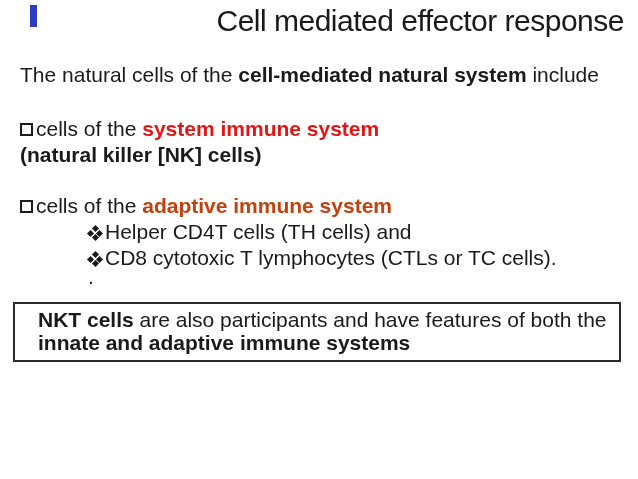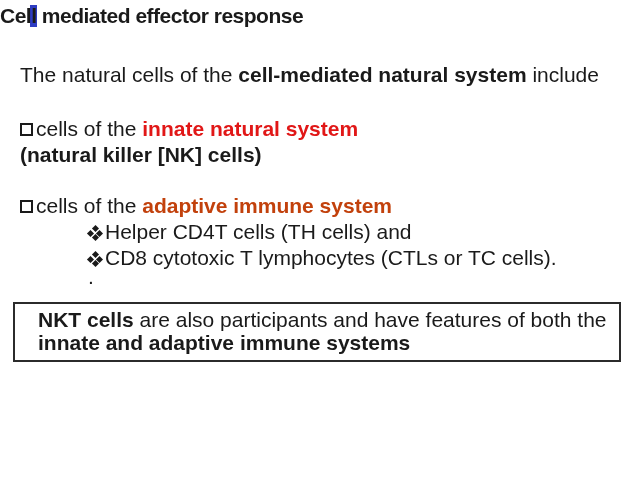--- a/index.html
+++ b/index.html
@@ -15,23 +15,23 @@
 
   .blue-marker {
     position: absolute;
     left: 30px; top: 5px;
     width: 7px; height: 22px;
   }
 
   .title {
     position: absolute;
     top: 4px; left: 0; right: 14px;
-    text-align: left;
-    font-size: 21px;
-    font-weight: bold;
+    text-align: right;
+    font-size: 30px;
+    font-weight: normal;
     letter-spacing: -0.5px;
     white-space: nowrap;
   }
 
   .line {
     font-size: 21px;
     line-height: 26px;
     white-space: nowrap;
   }
 
@@ -85,21 +85,21 @@
 <div class="slide">
 
   <div class="blue-marker" style="background: rgb(46, 60, 194);"></div>
 
   <div class="title">Cell mediated effector response</div>
 
   <div class="line intro"><span>The natural cells of the </span><span style="font-weight: bold;">cell-mediated natural system</span><span> include</span></div>
 
   <div class="group-innate">
     <div class="line">
-      <span class="sq-bullet"></span><span><span>cells of the </span><span style="font-weight: bold; color: rgb(225, 23, 23);">innate natural system</span></span>
+      <span class="sq-bullet"></span><span><span>cells of the </span><span style="font-weight: bold; color: rgb(225, 23, 23);">system immune system</span></span>
     </div>
     <div class="line"><span style="font-weight: bold;">(natural killer [NK] cells)</span></div>
   </div>
 
   <div class="group-adaptive">
     <div class="line">
       <span class="sq-bullet"></span><span><span>cells of the </span><span style="font-weight: bold; color: #c2410c;">adaptive immune system</span></span>
     </div>
     <div class="line subline">
       <span class="dm-bullet"><i></i><i></i><i></i><i></i></span><span><span>Helper CD4T cells (TH cells) and</span></span>

